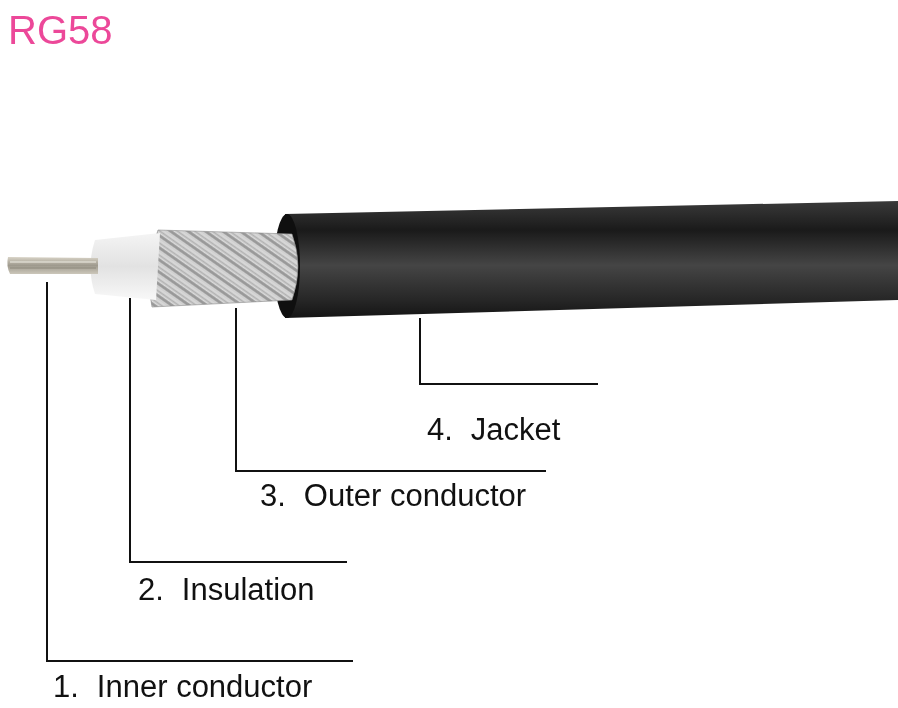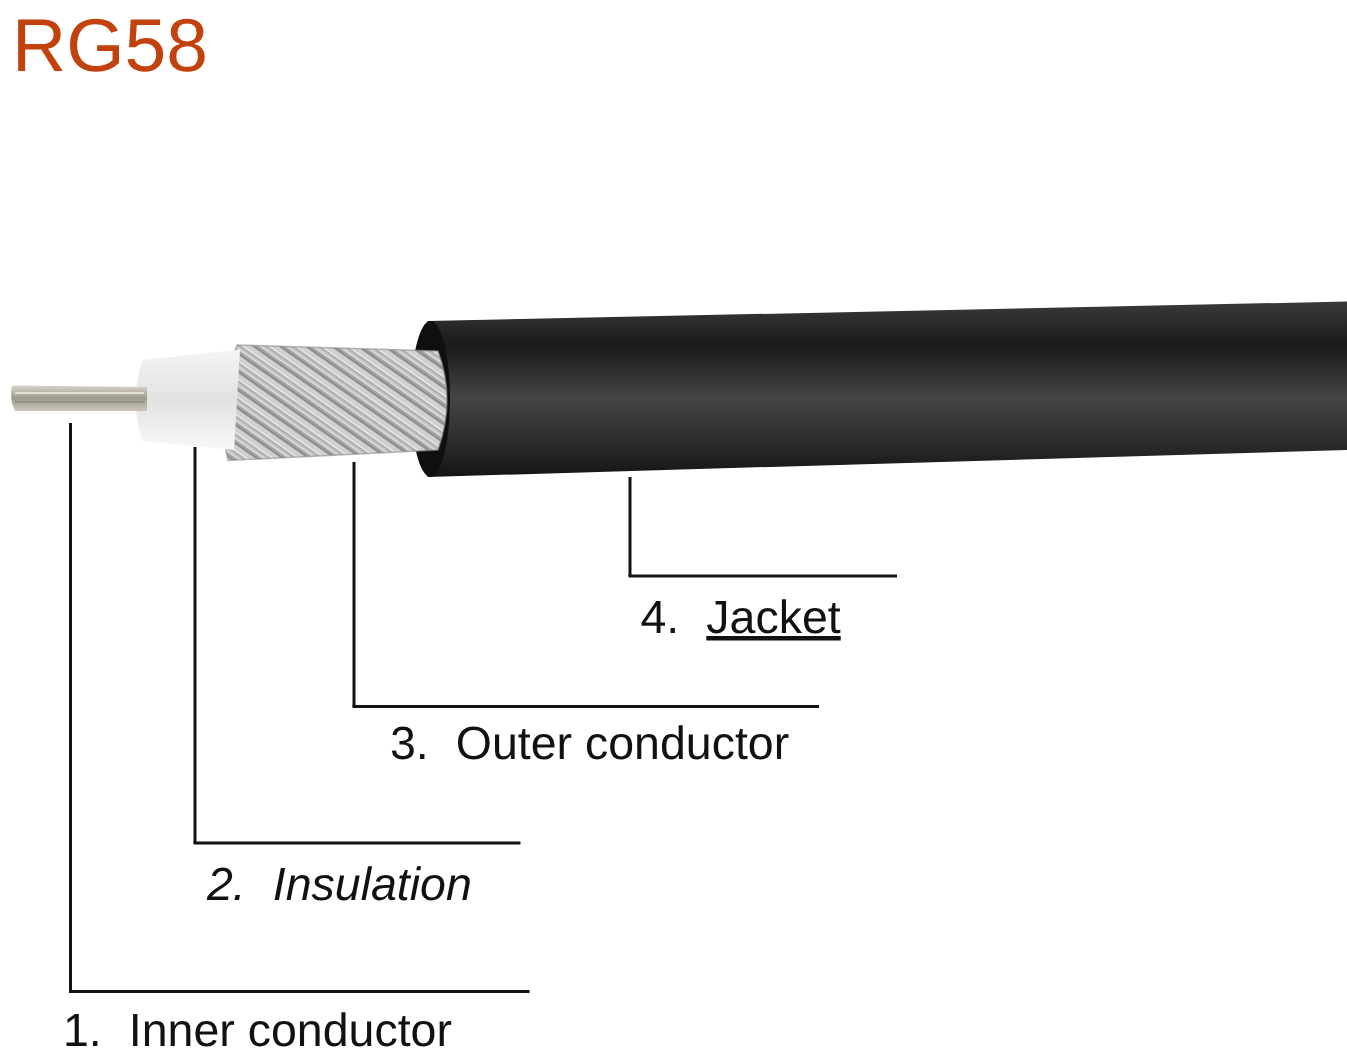--- a/index.html
+++ b/index.html
@@ -1,17 +1,17 @@
 <!DOCTYPE html>
 <html><head>
 <meta charset="utf-8">
 <style>
   html, body { margin: 0; padding: 0; background: #ffffff; }
   body { width: 898px; height: 708px; position: relative; overflow: hidden; font-family: "Liberation Sans", sans-serif; color: #111; }
-  .title { position: absolute; left: 8px; top: 2px; font-size: 50px; line-height: 56px; color: #c2410c; letter-spacing: 0px; text-align: right; }
+  .title { position: absolute; left: 8px; top: 2px; font-size: 40px; line-height: 56px; color: #ec4899; letter-spacing: 0px; text-align: right; }
   .cable { position: absolute; left: 0; top: 0; width: 898px; height: 340px; }
   .label { position: absolute; font-size: 31px; line-height: 36px; color: #111; white-space: nowrap; }
   .label .num { display: inline-block; margin-right: 18px; }
   .vline { position: absolute; width: 1.5px; background: #111; }
   .hline { position: absolute; height: 1.5px; background: #111; }
 </style>
 </head>
 <body>
 
 <div class="title">RG58</div>
@@ -74,27 +74,27 @@
 
 <div class="vline" style="left:129px; top:298px; height:264px;"></div>
 <div class="hline" style="left:129px; top:561px; width:218px;"></div>
 
 <div class="vline" style="left:235px; top:308px; height:163px;"></div>
 <div class="hline" style="left:235px; top:470px; width:311px;"></div>
 
 <div class="vline" style="left:419px; top:318px; height:66px;"></div>
 <div class="hline" style="left:419px; top:383px; width:179px;"></div>
 
-<div class="label" style="left:427px; top:394px;text-decoration:underline;">
+<div class="label" style="left:427px; top:412px;">
   <span class="num">4.</span><span>Jacket</span>
 </div>
 
 <div class="label" style="left:242px; top:478px;margin-left:18px;">
   <span class="num">3.</span><span>Outer conductor</span>
 </div>
 
-<div class="label" style="left:138px; top:572px;font-style:italic;">
+<div class="label" style="left:138px; top:572px;">
   <span class="num">2.</span><span>Insulation</span>
 </div>
 
-<div class="label" style="left:42px; top:669px;">
+<div class="label" style="left:53px; top:669px;">
   <span class="num">1.</span><span>Inner conductor</span>
 </div>
 
 </body></html>

